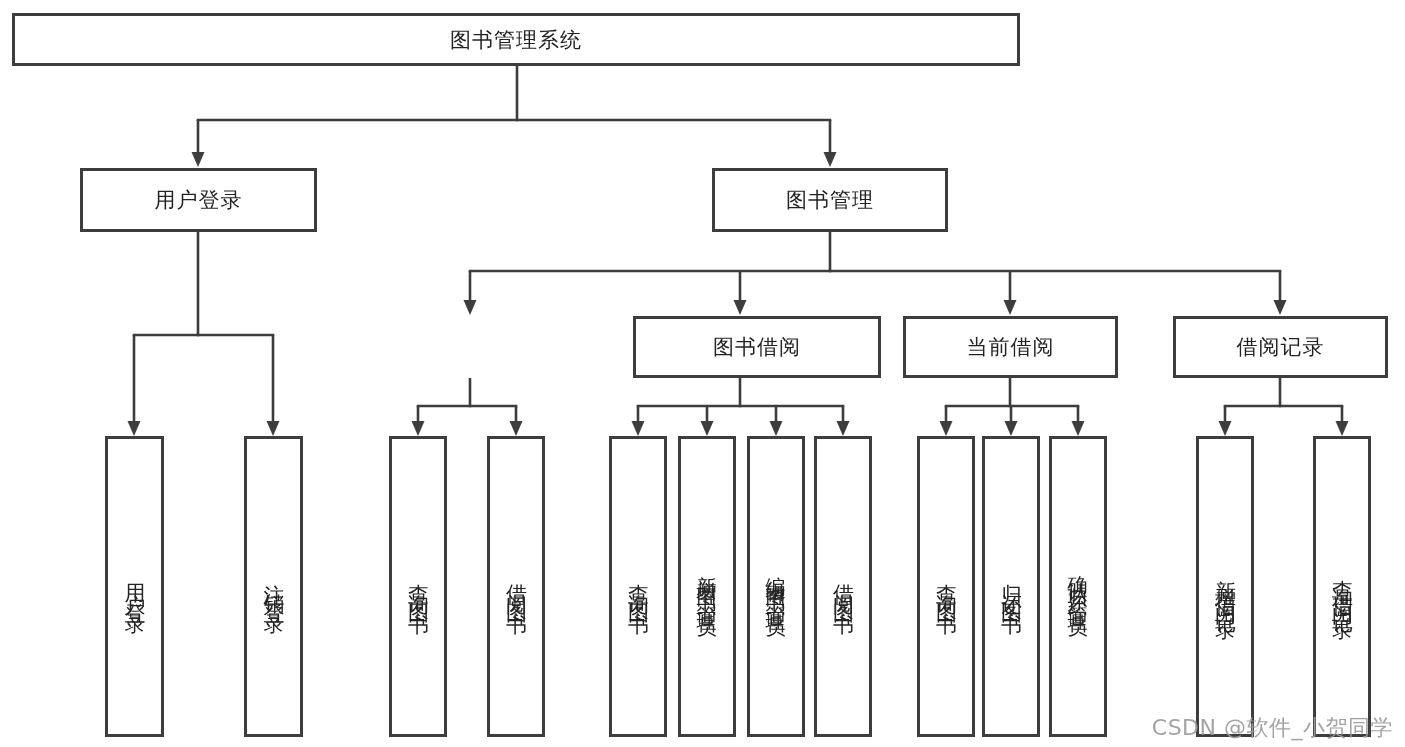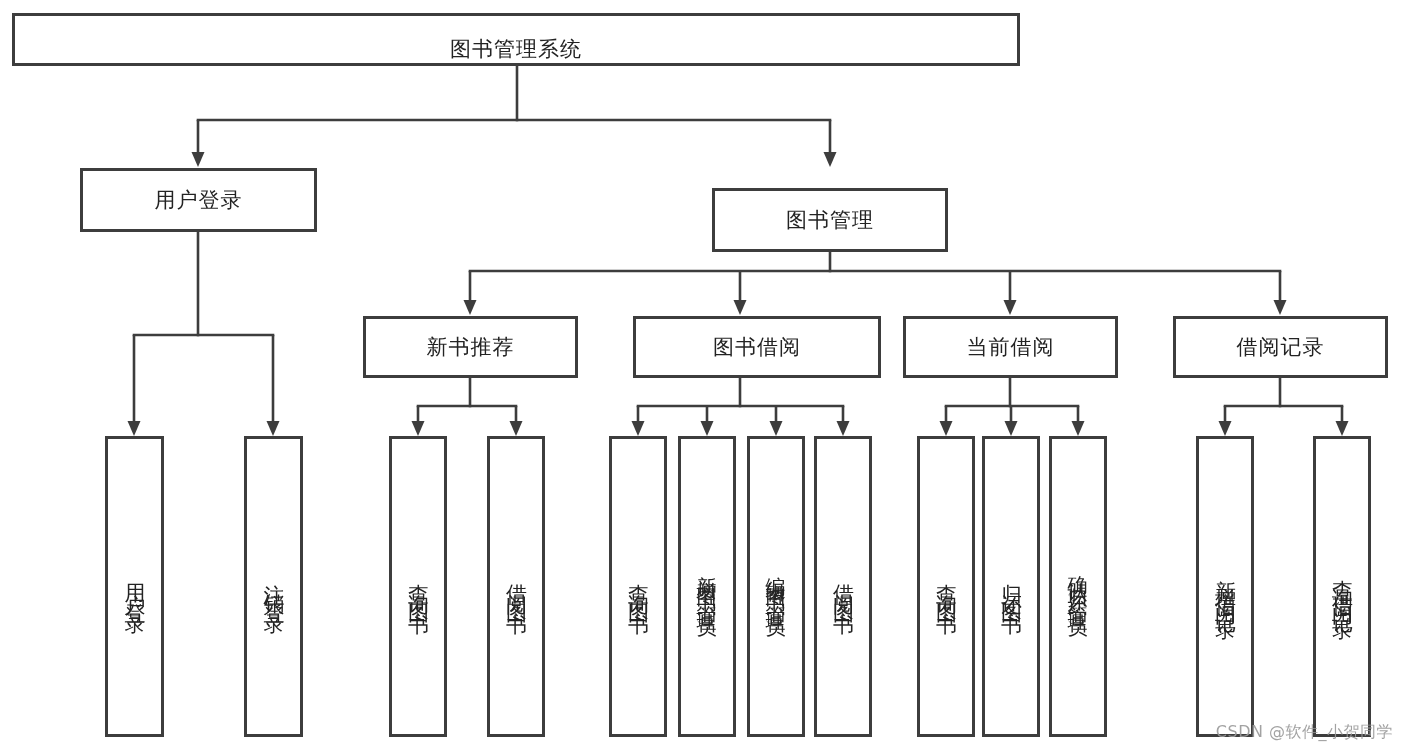--- a/index.html
+++ b/index.html
@@ -45,21 +45,21 @@
     writing-mode: vertical-rl;
     text-orientation: mixed;
     line-height: 1;
     letter-spacing: 10px;
   }
   .vnode span.v6 { letter-spacing: 8px; }
   .vnode span.v9 { letter-spacing: 6px; font-size: 20px; }
   .watermark {
     position: absolute;
     right: 12px; bottom: 4px;
-    font-size: 16px;
+    font-size: 22px;
     color: var(--watermark, #9b9b9b);
     letter-spacing: 0.5px;
     z-index: 5;
     opacity: 0.92;
     white-space: nowrap;
   }
 </style>
 </head>
 <body>
 
@@ -120,34 +120,31 @@
     <polygon points="1071.5,421 1084.5,421 1078,436"></polygon>
 
     <line x1="1280" y1="378" x2="1280" y2="407.3"></line>
     <line x1="1223.7" y1="406" x2="1343.3" y2="406"></line>
     <line x1="1225" y1="406" x2="1225" y2="423"></line>
     <line x1="1342" y1="406" x2="1342" y2="423"></line>
     <polygon points="1218.5,421 1231.5,421 1225,436"></polygon>
     <polygon points="1335.5,421 1348.5,421 1342,436"></polygon>
   </svg>
 
-  <div class="node" style="left:12px; top:13px; width:1008px; height:53px;align-items:flex-end;">
+  <div class="node" style="left:12px; top:13px; width:1008px; height:53px;">
     <span>图书管理系统</span>
   </div>
 
   <div class="node" style="left:80px; top:168px; width:237px; height:64px;">
     <span>用户登录</span>
   </div>
-  <div class="node" style="left:712px; top:168px; width:236px; height:64px;margin-top:20px;">
+  <div class="node" style="left:712px; top:168px; width:236px; height:64px;">
     <span>图书管理</span>
   </div>
 
-  <div class="node" style="left:363px; top:316px; width:215px; height:62px;">
-    <span>新书推荐</span>
-  </div>
   <div class="node" style="left:633px; top:316px; width:248px; height:62px;">
     <span>图书借阅</span>
   </div>
   <div class="node" style="left:903px; top:316px; width:215px; height:62px;align-items:center;">
     <span>当前借阅</span>
   </div>
   <div class="node" style="left:1173px; top:316px; width:215px; height:62px;">
     <span>借阅记录</span>
   </div>
 

